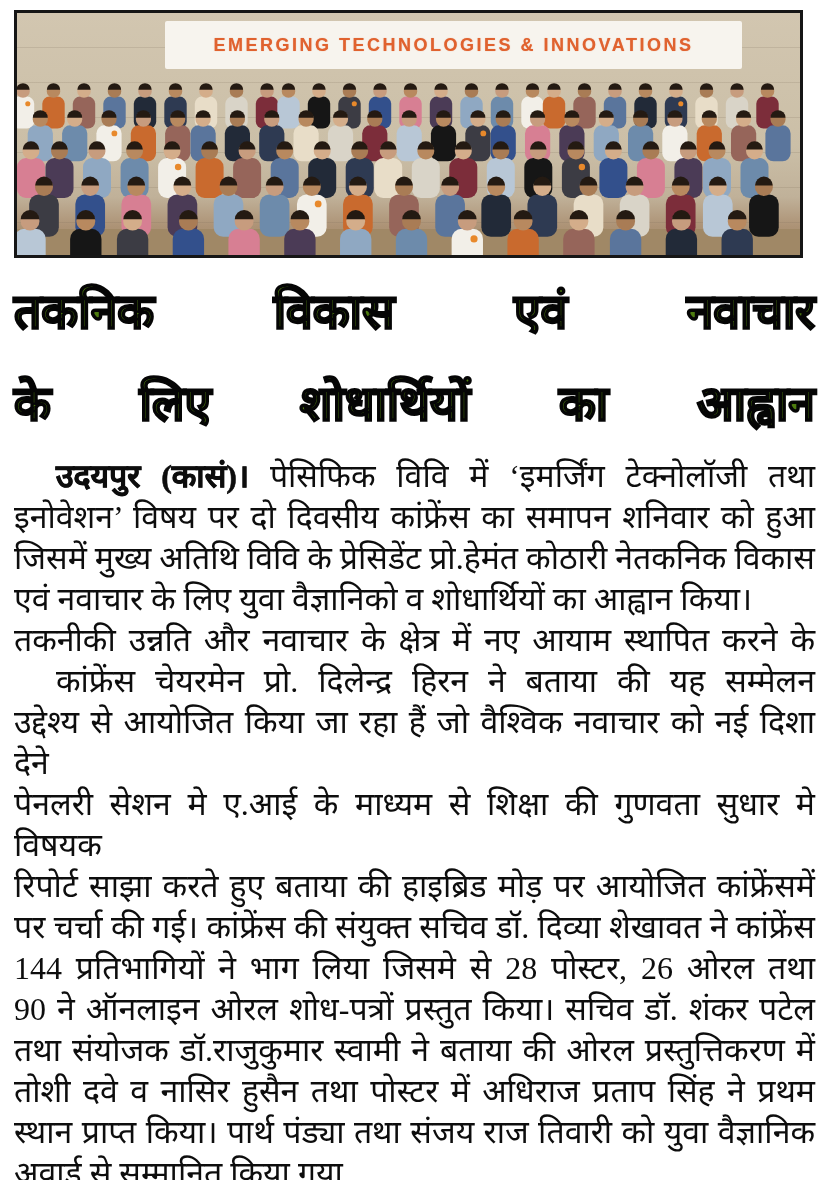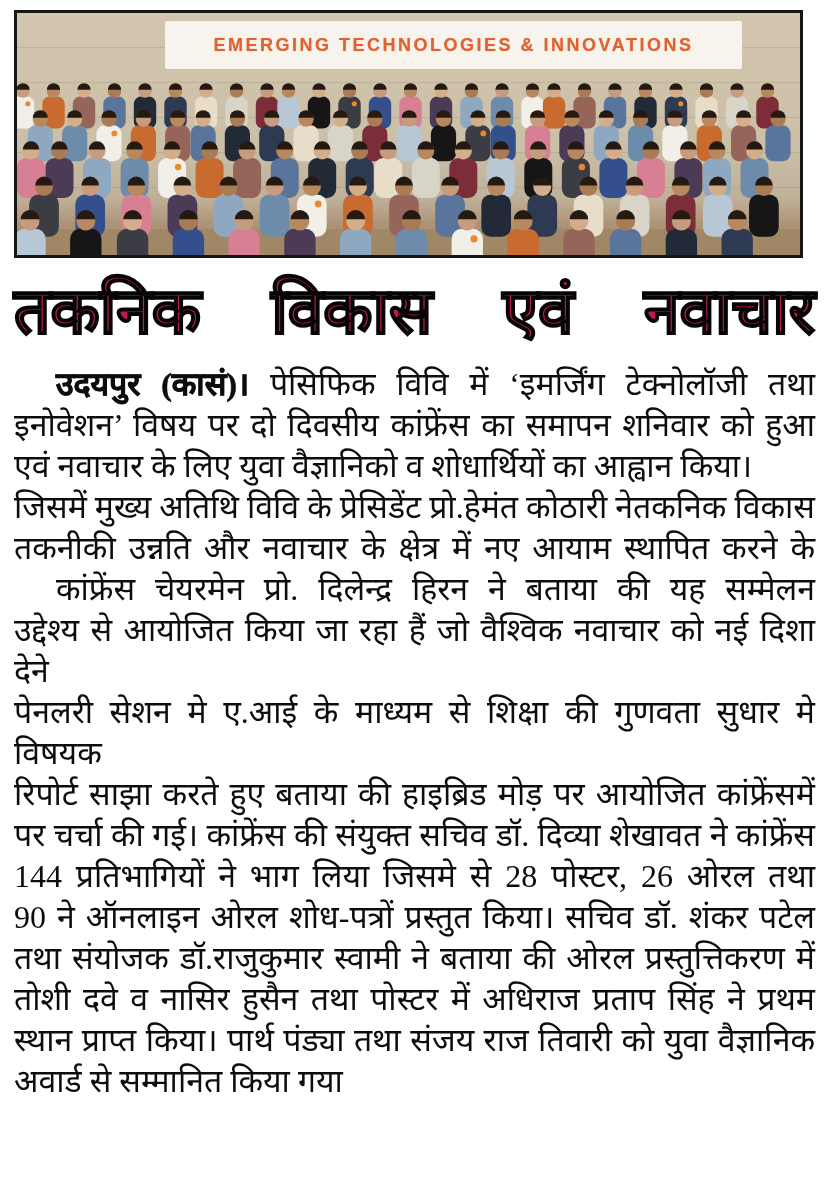--- a/index.html
+++ b/index.html
@@ -60,24 +60,24 @@
     position: absolute;
     inset: 0;
     z-index: 2;
   }
 
   
   .headline {
     margin-top: 8px;
   }
   .headline-line {
-    font-size: 64px;
+    font-size: 48px;
     line-height: 92px;
     font-weight: bold;
-    color: #be185d;
+    color: #4d7c0f;
     -webkit-text-stroke: 2px #050505;
     text-align: justify;
     text-align-last: justify;
     white-space: nowrap;
     letter-spacing: 0;
   }
 
   
   .article-body {
     margin-top: 6px;
@@ -624,31 +624,32 @@
         <g transform="translate(720.2,208) scale(1.12)">
           <rect x="-14" y="7" width="28" height="40" rx="9" fill="#2e3a52"></rect>
           <circle cx="0" cy="0" r="8.5" fill="#b8895f"></circle>
           <path d="M -8.3 -1.5 A 8.3 8.3 0 0 1 8.3 -1.5 Z" fill="#241a12"></path>
         </g>
       </svg>
   </div>
 
   <div class="headline">
     <div class="headline-line">तकनिक विकास एवं नवाचार</div>
+    <div class="headline-line">के लिए शोधार्थियों का आह्वान</div>
   </div>
 
   <div class="article-body">
 
     <div class="bline indent">
       <span class="dateline">उदयपुर (कासं)।</span>
       <span>पेसिफिक विवि में ‘इमर्जिंग टेक्नोलॉजी तथा</span>
     </div>
     <div class="bline">इनोवेशन’ विषय पर दो दिवसीय कांफ्रेंस का समापन शनिवार को हुआ</div>
+    <div class="bline">जिसमें मुख्य अतिथि विवि के प्रेसिडेंट प्रो.हेमंत कोठारी नेतकनिक विकास</div>
     <div class="bline lastline">एवं नवाचार के लिए युवा वैज्ञानिको व शोधार्थियों का आह्वान किया।</div>
-    <div class="bline">जिसमें मुख्य अतिथि विवि के प्रेसिडेंट प्रो.हेमंत कोठारी नेतकनिक विकास</div>
 
     <div class="bline">तकनीकी उन्नति और नवाचार के क्षेत्र में नए आयाम स्थापित करने के</div>
     <div class="bline indent">कांफ्रेंस चेयरमेन प्रो. दिलेन्द्र हिरन ने बताया की यह सम्मेलन</div>
     <div class="bline">उद्देश्य से आयोजित किया जा रहा हैं जो वैश्विक नवाचार को नई दिशा देने</div>
     <div class="bline">पेनलरी सेशन मे ए.आई के माध्यम से शिक्षा की गुणवता सुधार मे विषयक</div>
     <div class="bline">रिपोर्ट साझा करते हुए बताया की हाइब्रिड मोड़ पर आयोजित कांफ्रेंसमें</div>
     <div class="bline">पर चर्चा की गई। कांफ्रेंस की संयुक्त सचिव डॉ. दिव्या शेखावत ने कांफ्रेंस</div>
     <div class="bline">144 प्रतिभागियों ने भाग लिया जिसमे से 28 पोस्टर, 26 ओरल तथा</div>
     <div class="bline">90 ने ऑनलाइन ओरल शोध-पत्रों प्रस्तुत किया। सचिव डॉ. शंकर पटेल</div>
     <div class="bline">तथा संयोजक डॉ.राजुकुमार स्वामी ने बताया की ओरल प्रस्तुत्तिकरण में</div>

